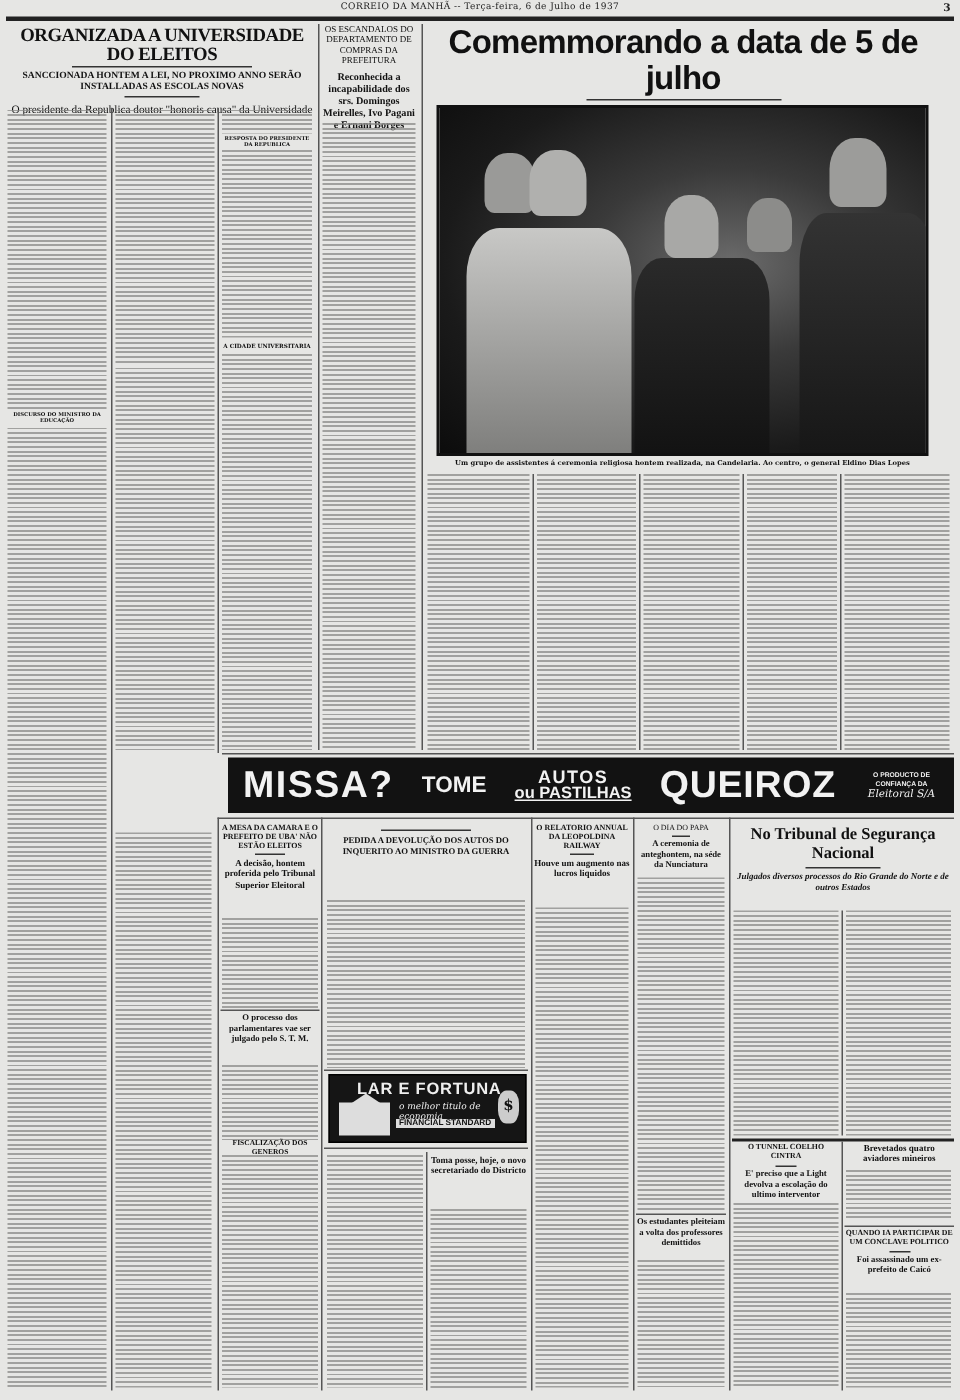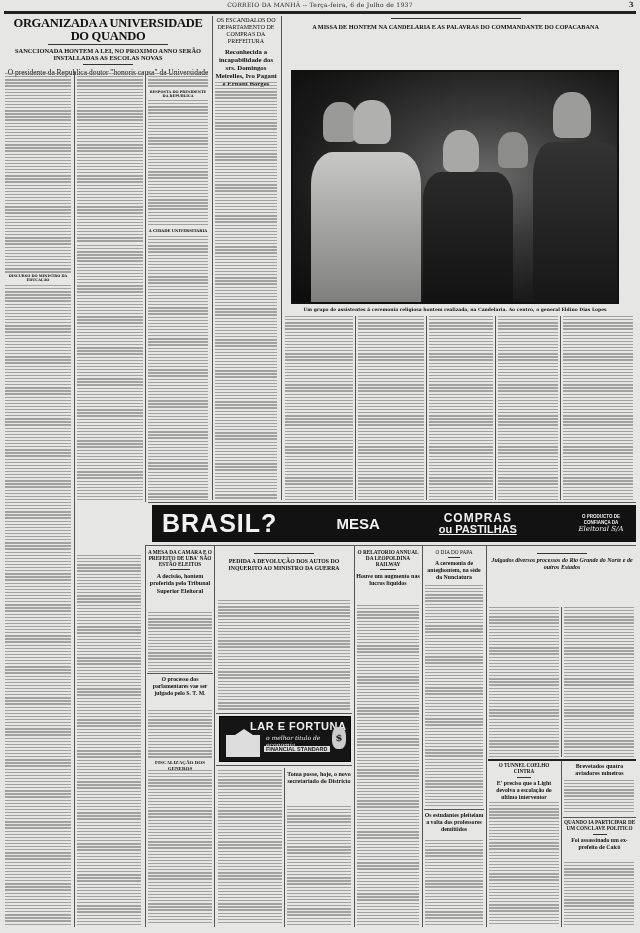--- a/index.html
+++ b/index.html
@@ -24,21 +24,21 @@
 </head>
 <body>
 
 <div class="abs masthead">
   <span>CORREIO DA MANHÃ -- Terça-feira, 6 de Julho de 1937</span>
   <span class="pgnum">3</span>
 </div>
 <div class="abs rule"></div>
 
 <div class="abs" style="left:4px;top:17px;width:208px;">
-  <div class="head-big" style="font-size:12.5px;letter-spacing:-.3px;">ORGANIZADA A UNIVERSIDADE DO QUANDO</div>
+  <div class="head-big" style="font-size:12.5px;letter-spacing:-.3px;">ORGANIZADA A UNIVERSIDADE DO ELEITOS</div>
   <div class="centerrule" style="width:120px;"></div>
   <div class="subhead" style="font-size:6.4px;margin-top:2px;">SANCCIONADA HONTEM A LEI, NO PROXIMO ANNO SERÃO INSTALLADAS AS ESCOLAS NOVAS</div>
   <div class="centerrule" style="width:50px;"></div>
   <div class="deck" style="font-size:7.5px;font-weight:normal;margin-top:3px;">O presidente da Republica doutor "honoris causa" da Universidade</div>
 </div>
 
 <div class="abs txt" style="left:5px;top:73px;width:66px;height:200px;"></div>
 <div class="abs" style="left:4px;top:274px;width:68px;font-size:3.5px;text-align:center;font-weight:bold;">DISCURSO DO MINISTRO DA EDUCAÇÃO</div>
 <div class="abs txt" style="left:5px;top:285px;width:66px;height:640px;"></div>
 
@@ -56,20 +56,21 @@
 
 <div class="abs vline" style="left:212px;top:16px;height:484px;"></div>
 <div class="abs" style="left:214px;top:17px;width:64px;">
   <div class="subhead" style="font-size:6px;font-weight:normal;">OS ESCANDALOS DO DEPARTAMENTO DE COMPRAS DA PREFEITURA</div>
   <div class="deck" style="font-size:6.8px;margin-top:3px;">Reconhecida a incapabilidade dos srs. Domingos Meirelles, Ivo Pagani e Ernani Borges</div>
 </div>
 <div class="abs txt" style="left:215px;top:82px;width:62px;height:418px;"></div>
 
 <div class="abs vline" style="left:281px;top:16px;height:484px;"></div>
 <div class="abs" style="left:283px;top:16px;width:345px;">
+  <div class="sans" style="font-size:22px;font-weight:bold;text-align:center;letter-spacing:-.5px;line-height:1.1;">Comemmorando a data de 5 de julho</div>
   <div class="centerrule" style="width:130px;"></div>
   <div class="subhead" style="font-size:6.2px;margin-top:4px;">A MISSA DE HONTEM NA CANDELARIA E AS PALAVRAS DO COMMANDANTE DO COPACABANA</div>
 </div>
 
 <div class="abs photo" style="left:291px;top:70px;width:328px;height:234px;">
   <div class="fig" style="left:30px;top:30px;width:34px;height:40px;background:#9a9a98;"></div>
   <div class="fig" style="left:60px;top:28px;width:38px;height:44px;background:#b0b0ae;"></div>
   <div class="fig" style="left:18px;top:80px;width:110px;height:160px;background:linear-gradient(#c8c8c6,#7a7a78);border-radius:20% 20% 0 0;"></div>
   <div class="fig" style="left:150px;top:58px;width:36px;height:42px;background:#a8a8a6;"></div>
   <div class="fig" style="left:130px;top:100px;width:90px;height:140px;background:linear-gradient(#2a2a2a,#111);border-radius:20% 20% 0 0;"></div>
@@ -84,26 +85,27 @@
 <div class="abs txt" style="left:358px;top:316px;width:66px;height:184px;"></div>
 <div class="abs vline" style="left:426px;top:316px;height:184px;"></div>
 <div class="abs txt" style="left:429px;top:316px;width:64px;height:184px;"></div>
 <div class="abs vline" style="left:495px;top:316px;height:184px;"></div>
 <div class="abs txt" style="left:498px;top:316px;width:60px;height:184px;"></div>
 <div class="abs vline" style="left:560px;top:316px;height:184px;"></div>
 <div class="abs txt" style="left:563px;top:316px;width:70px;height:184px;"></div>
 
 <div class="abs hline" style="left:148px;top:502px;width:488px;"></div>
 <div class="abs ad-banner" style="left:152px;top:505px;width:484px;height:37px;">
-  <span style="font-size:25px;letter-spacing:1px;">BRASIL?</span>
-  <span style="font-size:15px;">MESA</span>
+  <span style="font-size:25px;letter-spacing:1px;">MISSA?</span>
+  <span style="font-size:15px;">TOME</span>
   <span style="display:flex;flex-direction:column;align-items:center;line-height:1;">
-    <span style="font-size:12px;letter-spacing:1px;">COMPRAS</span>
+    <span style="font-size:12px;letter-spacing:1px;">AUTOS</span>
     <span style="font-size:11px;text-decoration:underline;">ou PASTILHAS</span>
   </span>
+  <span style="font-size:25px;letter-spacing:.5px;">QUEIROZ</span>
   <span style="display:flex;flex-direction:column;align-items:center;width:50px;">
     <span style="font-size:4.5px;text-align:center;line-height:1.2;">O PRODUCTO DE CONFIANÇA DA</span>
     <span style="font-family:'DejaVu Serif',serif;font-style:italic;font-size:7px;font-weight:normal;">Eleitoral S/A</span>
   </span>
 </div>
 
 <div class="abs hline" style="left:145px;top:545px;width:491px;"></div>
 <div class="abs vline" style="left:145px;top:545px;height:382px;"></div>
 
 <div class="abs" style="left:147px;top:549px;width:66px;">
@@ -120,21 +122,21 @@
 
 <div class="abs vline" style="left:214px;top:545px;height:382px;"></div>
 <div class="abs" style="left:216px;top:549px;width:136px;">
   <div class="centerrule" style="width:60px;margin-top:4px;"></div>
   <div class="subhead" style="font-size:5.8px;margin-top:4px;">PEDIDA A DEVOLUÇÃO DOS AUTOS DO INQUERITO AO MINISTRO DA GUERRA</div>
 </div>
 <div class="abs txt" style="left:218px;top:600px;width:132px;height:112px;"></div>
 
 <div class="abs hline" style="left:216px;top:713px;width:136px;"></div>
 <div class="abs" style="left:219px;top:716px;width:132px;height:46px;background:#151515;color:#eee;border:1px solid #000;">
-  <div class="sans" style="position:absolute;left:30px;top:3px;font-size:11px;font-weight:bold;letter-spacing:.5px;">LAR E FORTUNA</div>
+  <div class="sans" style="position:absolute;left:18px;top:3px;font-size:11px;font-weight:bold;letter-spacing:.5px;">LAR E FORTUNA</div>
   <div style="position:absolute;left:46px;top:17px;font-size:6px;font-style:italic;">o melhor titulo de economia</div>
   <div style="position:absolute;left:6px;top:18px;width:34px;height:22px;background:#ddd;"></div>
   <div style="position:absolute;left:12px;top:12px;width:0;height:0;border-left:12px solid transparent;border-right:12px solid transparent;border-bottom:8px solid #ddd;"></div>
   <div class="sans" style="position:absolute;left:44px;top:29px;font-size:5.5px;font-weight:bold;background:#ddd;color:#111;padding:0 2px;">FINANCIAL STANDARD</div>
   <div style="position:absolute;right:4px;top:10px;width:14px;height:22px;background:#ccc;border-radius:40%;color:#111;font-size:10px;text-align:center;line-height:22px;font-weight:bold;">$</div>
 </div>
 <div class="abs hline" style="left:216px;top:765px;width:136px;"></div>
 <div class="abs txt" style="left:218px;top:770px;width:64px;height:155px;"></div>
 <div class="abs vline" style="left:284px;top:768px;height:159px;"></div>
 <div class="abs deck" style="left:286px;top:771px;width:66px;font-size:6px;">Toma posse, hoje, o novo secretariado do Districto</div>
@@ -154,20 +156,21 @@
   <div class="centerrule" style="width:12px;"></div>
   <div class="deck" style="font-size:5.8px;margin-top:2px;">A ceremonia de anteghontem, na séde da Nunciatura</div>
 </div>
 <div class="abs txt" style="left:425px;top:585px;width:58px;height:222px;"></div>
 <div class="abs hline" style="left:424px;top:809px;width:60px;"></div>
 <div class="abs deck" style="left:424px;top:812px;width:60px;font-size:5.8px;">Os estudantes pleiteiam a volta dos professores demittidos</div>
 <div class="abs txt" style="left:425px;top:840px;width:58px;height:85px;"></div>
 
 <div class="abs vline" style="left:486px;top:545px;height:382px;"></div>
 <div class="abs" style="left:488px;top:550px;width:148px;">
+  <div class="head-big" style="font-size:11px;line-height:1.15;">No Tribunal de Segurança Nacional</div>
   <div class="centerrule" style="width:50px;margin-top:3px;"></div>
   <div class="deck" style="font-size:6px;font-style:italic;margin-top:3px;">Julgados diversos processos do Rio Grande do Norte e de outros Estados</div>
 </div>
 <div class="abs txt" style="left:489px;top:607px;width:70px;height:150px;"></div>
 <div class="abs vline" style="left:561px;top:607px;height:150px;"></div>
 <div class="abs txt" style="left:564px;top:607px;width:70px;height:150px;"></div>
 <div class="abs hline" style="left:488px;top:759px;width:148px;height:2px;background:#222;"></div>
 
 <div class="abs" style="left:488px;top:763px;width:72px;">
   <div class="subhead" style="font-size:5.2px;">O TUNNEL COELHO CINTRA</div>

